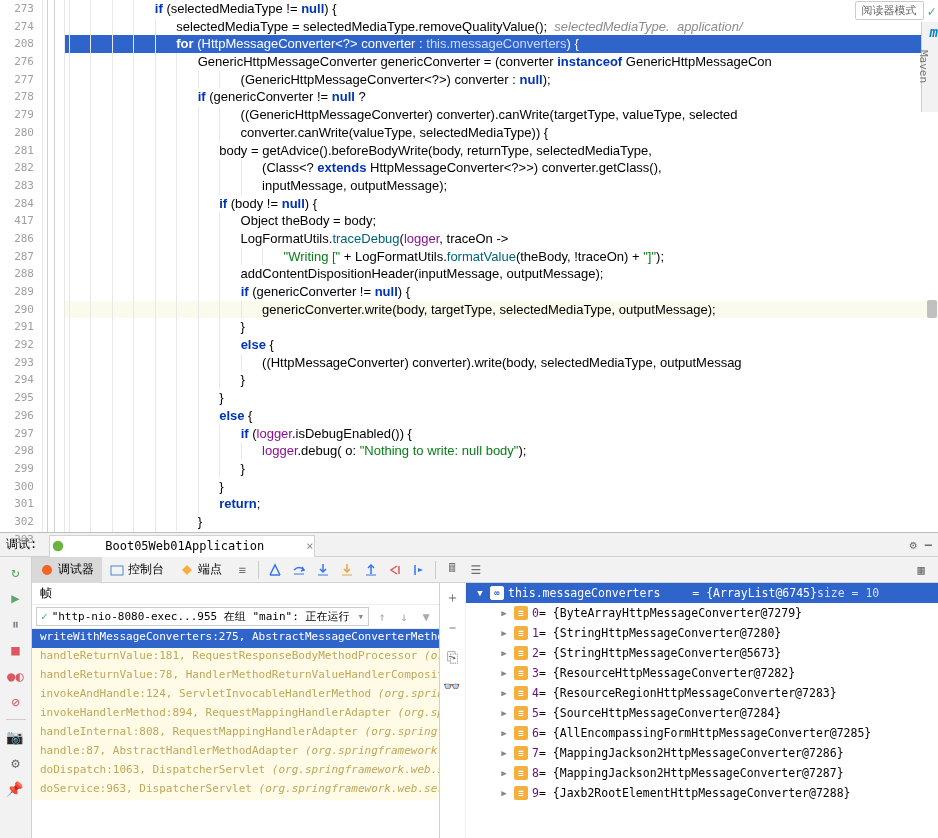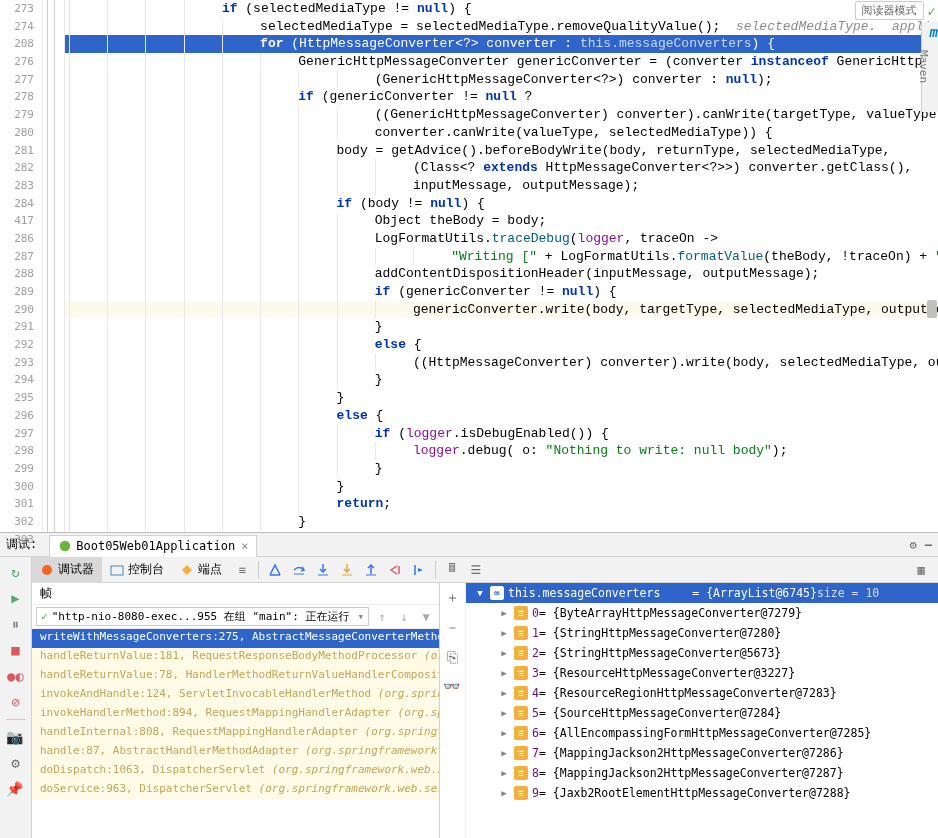--- a/index.html
+++ b/index.html
@@ -2,42 +2,42 @@
 <html><head>
 <meta charset="utf-8">
 <style>
 * { margin: 0; padding: 0; box-sizing: border-box; }
 html, body { width: 938px; height: 838px; font-family: "Microsoft YaHei", "Consolas", monospace; font-size: 12px; overflow: hidden; background: #fff; }
 .editor-area { height: 532px; display: flex; background: #fff; position: relative; }
 .gutter { width: 43px; background: #fff; border-right: 1px solid #e8e8e8; color: #a0a0a0; text-align: right; padding-right: 8px; font-family: Consolas, monospace; line-height: 17.7px; font-size: 11px; }
 .fold-col { width: 22px; background: #fff; border-right: 1px solid #e8e8e8; position: relative; }
 .fold-col .vline { position: absolute; left: 4px; top: 0; bottom: 0; width: 1px; background: #d0d0d0; }
 .fold-col .vline2 { position: absolute; left: 11px; top: 0; bottom: 0; width: 1px; background: #d0d0d0; }
-.code-col { flex: 1; font-family: Liberation Mono, monospace; line-height: 17.7px; font-size: 13px; overflow: hidden; white-space: pre; position: relative; }
+.code-col { flex: 1; font-family: Liberation Sans, sans-serif; line-height: 17.7px; font-size: 13px; overflow: hidden; white-space: pre; position: relative; }
 .code-line { height: 17.7px; padding-left: 4px; color: #000; position: relative; }
 .code-line .indent { border-left: 1px solid #e8e8e8; display: inline-block; width: 7px; height: 17.7px; vertical-align: top; }
 .hl-line { background: #fcfaed; }
 .selected-line { background: #2f65ca; color: #fff; }
 .selected-line .kw { color: #fff; }
 .selected-line .field { color: #c8d8ff; }
 .kw { color: #0033b3; font-weight: bold; }
 .method { color: #00627a; }
 .field { color: #871094; }
 .str { color: #067d17; }
 .comment { color: #8c8c8c; font-style: italic; }
 .right-badges { position: absolute; right: 2px; top: 1px; display: flex; gap: 4px; align-items: center; }
 .reader-mode { background: #fff; border: 1px solid #ccc; padding: 1px 6px; font-size: 11px; color: #666; border-radius: 2px; }
 .check-icon { color: #59a869; font-size: 14px; }
 .maven-tab { position: absolute; right: 0; top: 22px; width: 17px; height: 90px; background: #f2f2f2; border-left: 1px solid #ccc; writing-mode: vertical-rl; text-align: center; font-size: 11px; color: #787878; }
 .maven-m { color: #0a84c9; font-weight: bold; font-style: italic; font-size: 14px; writing-mode: horizontal-tb; display: block; margin: 2px auto; }
 
 .debug-panel { height: 306px; border-top: 1px solid #bdbdbd; display: flex; flex-direction: column; background: #f2f2f2; }
 .debug-header { height: 24px; display: flex; align-items: center; padding: 0 6px; border-bottom: 1px solid #d1d1d1; background: #f2f2f2; }
 .debug-title { color: #000; margin-right: 12px; }
-.debug-tab { display: flex; align-items: center; background: #fff; border: 1px solid #d1d1d1; border-bottom: none; padding: 2px 8px; height: 22px; margin-top: 2px; }
+.debug-tab { display: flex; align-items: center; background: #fff; border: 1px solid #d1d1d1; border-bottom: none; padding: 2px 1px; height: 22px; margin-top: 2px; gap: 36px; }
 .debug-tab .ico { width: 14px; height: 14px; margin-right: 4px; }
 .debug-tab .close { margin-left: 6px; color: #888; cursor: pointer; }
 .debug-header .spacer { flex: 1; }
 .gear { color: #6e6e6e; margin-right: 8px; }
 .minimize { color: #6e6e6e; font-weight: bold; }
 
 .debug-toolbar-row { height: 26px; display: flex; align-items: center; background: #f2f2f2; border-bottom: 1px solid #d1d1d1; }
 .side-toolbar { width: 32px; display: flex; flex-direction: column; align-items: center; border-right: 1px solid #d1d1d1; padding-top: 2px; }
 .side-toolbar .btn { width: 24px; height: 24px; display: flex; align-items: center; justify-content: center; margin: 1px 0; cursor: pointer; font-size: 14px; }
 .tab-btn { display: flex; align-items: center; padding: 0 8px; height: 26px; cursor: pointer; color: #000; gap: 4px; }
@@ -302,21 +302,21 @@
                   <span class="arrow">▶</span>
                   <span class="vicon idx">≡</span>
                   <span class="varname">2</span>
                   <span class="varval"> = {StringHttpMessageConverter@5673}</span>
                 </div>
                 <div class="var-row">
                   <span style="width:32px"></span>
                   <span class="arrow">▶</span>
                   <span class="vicon idx">≡</span>
                   <span class="varname">3</span>
-                  <span class="varval"> = {ResourceHttpMessageConverter@3227}</span>
+                  <span class="varval"> = {ResourceHttpMessageConverter@7282}</span>
                 </div>
                 <div class="var-row">
                   <span style="width:32px"></span>
                   <span class="arrow">▶</span>
                   <span class="vicon idx">≡</span>
                   <span class="varname">4</span>
                   <span class="varval"> = {ResourceRegionHttpMessageConverter@7283}</span>
                 </div>
                 <div class="var-row">
                   <span style="width:32px"></span>

